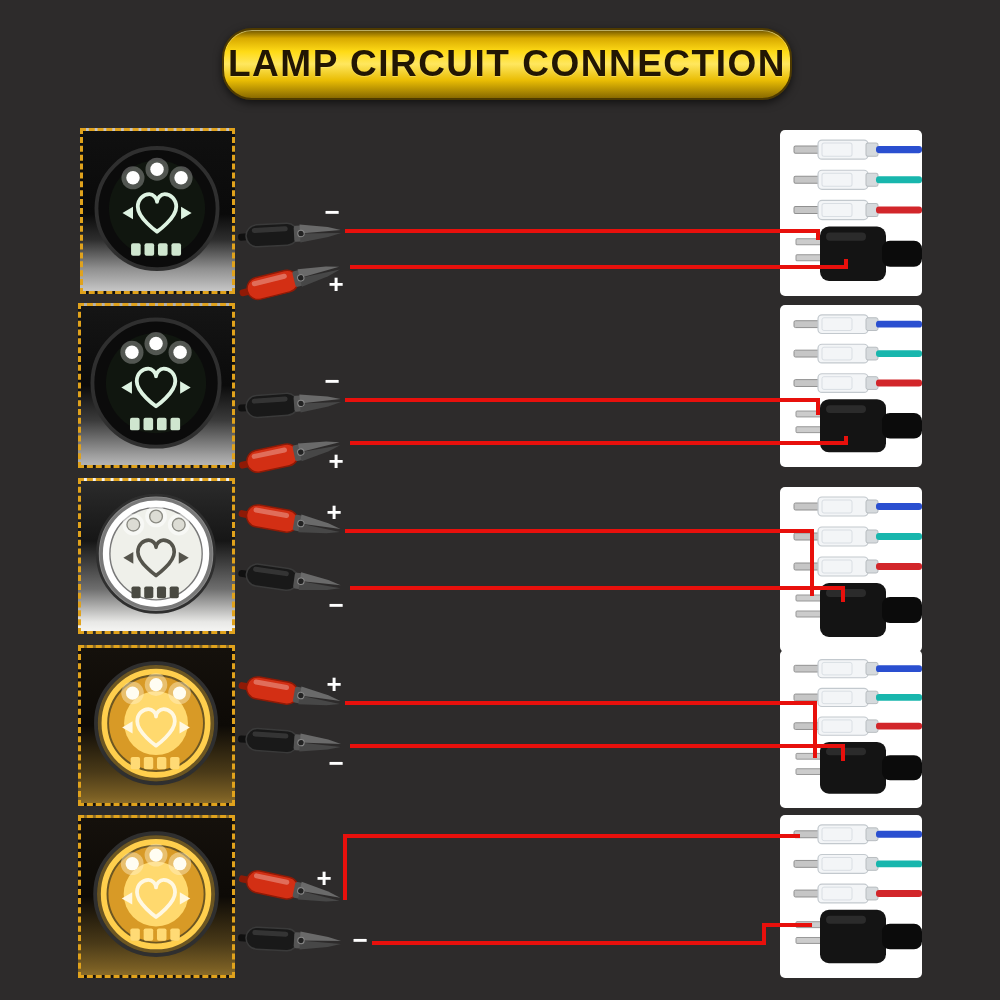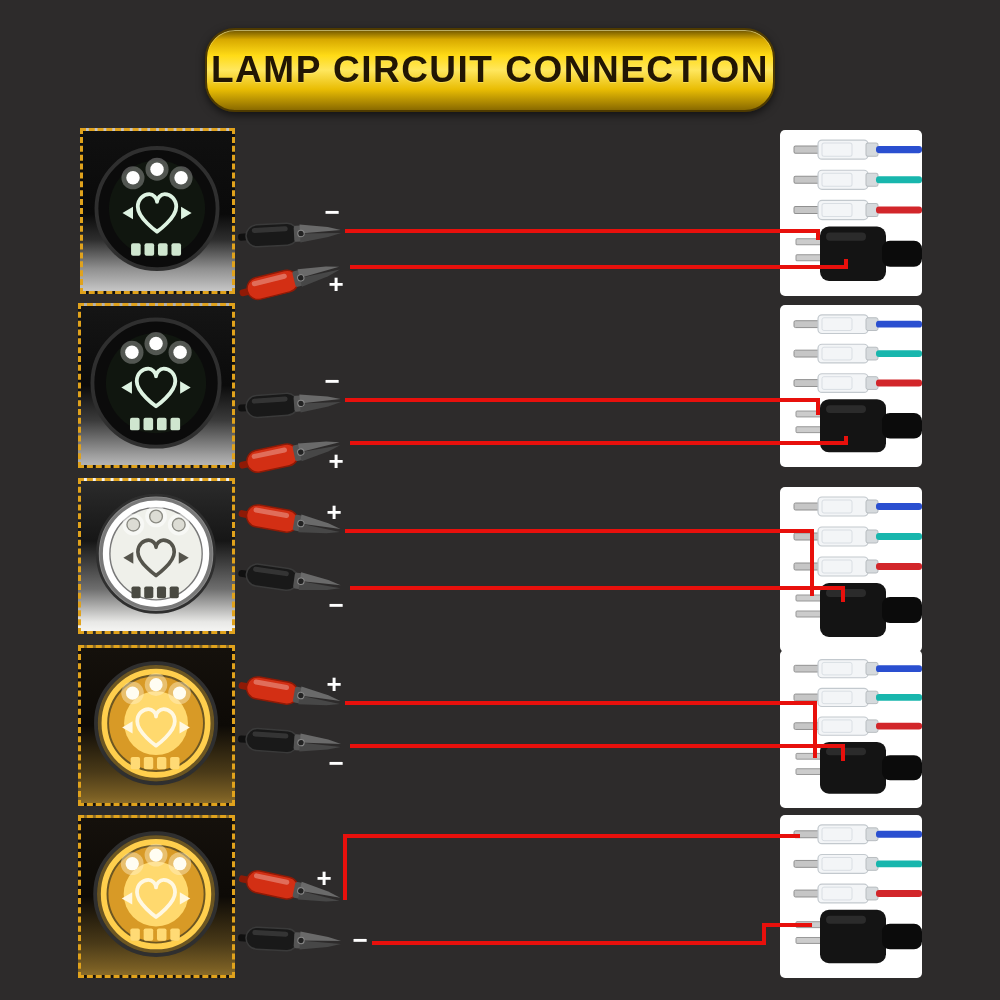--- a/index.html
+++ b/index.html
@@ -1,21 +1,21 @@
 <!DOCTYPE html>
 <html><head>
 <meta charset="utf-8">
 <style>
   * { margin:0; padding:0; box-sizing:border-box; }
   html,body { background:#2d2b2b; font-family:"Liberation Sans", sans-serif; }
   .stage { position:relative; width:1000px; height:1000px; background:#2d2b2b; overflow:hidden; }
 
   
   .banner {
-    position:absolute; left:205px; top:28px; width:570px; height:84px;
+    position:absolute; left:222px; top:28px; width:570px; height:72px;
     border-radius:30px;
     background:linear-gradient(180deg,#6e5400 0%,#d8a900 12%,#ffdb16 32%,#ffe75e 50%,#e9bd04 74%,#8a6a00 100%);
     border:2px solid #4e3a00;
     box-shadow:0 3px 8px rgba(0,0,0,.6), inset 0 1px 0 rgba(255,255,200,.5);
     display:flex; align-items:center; justify-content:center;
   }
   .banner-text {
     font-size:37px; font-weight:800; letter-spacing:1.5px; color:#221603;
     text-shadow:0 1px 0 rgba(255,240,150,.4);
     white-space:nowrap;

